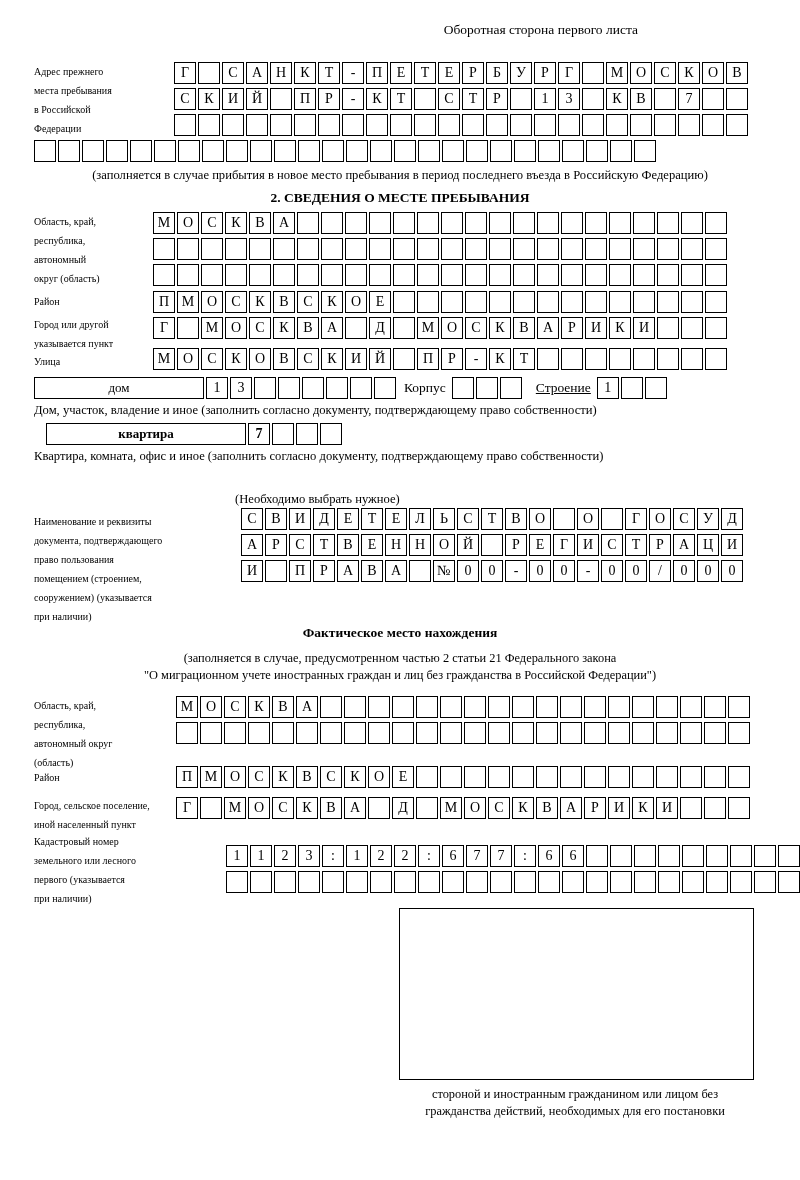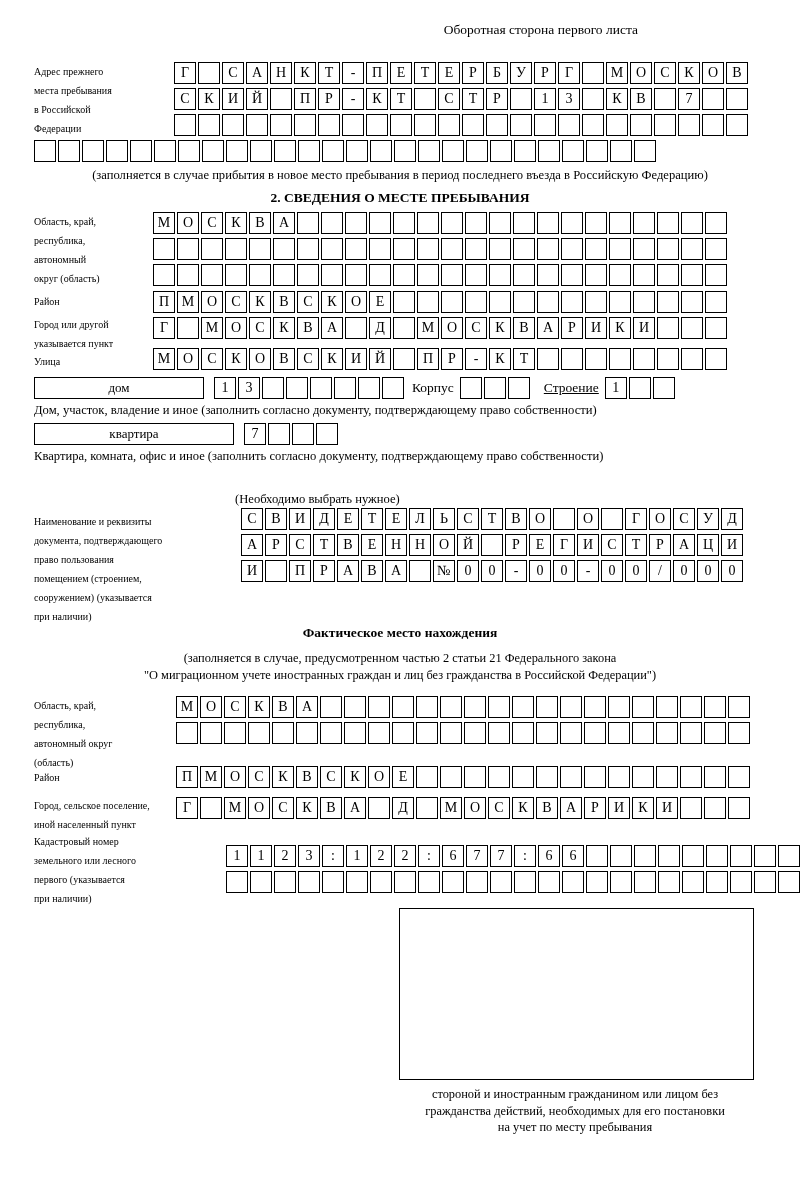--- a/index.html
+++ b/index.html
@@ -65,21 +65,21 @@
 
   .boxline { display:flex; align-items:center; }
 
   .wide-box {
     border: 1px solid #000;
     height: 22px;
     box-sizing: border-box;
     font-size: 13px;
     line-height: 20px;
     text-align: center;
-    margin-right: 10px;
+    margin-right: 2px;
   }
 
   .inline-label {
     font-size: 13.5px;
     margin-right: 6px;
     white-space: nowrap;
   }
 
   .checkbox {
     width: 22px; height: 22px;
@@ -421,21 +421,21 @@
     <div class="inline-label" style="margin-left:12px;text-decoration:underline;">Строение</div>
     <div class="cells" id="s2-stroenie">
         <div class="cell">1</div>
         <div class="cell"></div>
         <div class="cell"></div>
       </div>
   </div>
 
   <div class="abs lbl-sm" style="top:403px; left:34px;">Дом, участок, владение и иное (заполнить согласно документу, подтверждающему право собственности)</div>
 
-  <div class="abs boxline" style="top:423px; left:34px;">
+  <div class="abs boxline" style="top:423px; left:46px;font-weight:bold;">
     <div class="wide-box" style="width:200px;">квартира</div>
     <div class="cells" id="s2-flat">
         <div class="cell">7</div>
         <div class="cell"></div>
         <div class="cell"></div>
         <div class="cell"></div>
       </div>
   </div>
   <div class="abs lbl-sm" style="top:449px; left:34px;">Квартира, комната, офис и иное (заполнить согласно документу, подтверждающему право собственности)</div>
 
@@ -697,16 +697,15 @@
       <div class="cell"></div>
       <div class="cell"></div>
       <div class="cell"></div>
       <div class="cell"></div>
     </div>
 
   <div class="abs bigbox" style="top:908px; left:399px; width:355px; height:172px;"></div>
   <div class="abs footnote" style="top:1086px; left:380px; width:390px;">
     <div>стороной и иностранным гражданином или лицом без</div>
     <div>гражданства действий, необходимых для его постановки</div>
-    <div>на учет по месту пребывания</div>
   </div>
 
 </div>
 
 </body></html>

